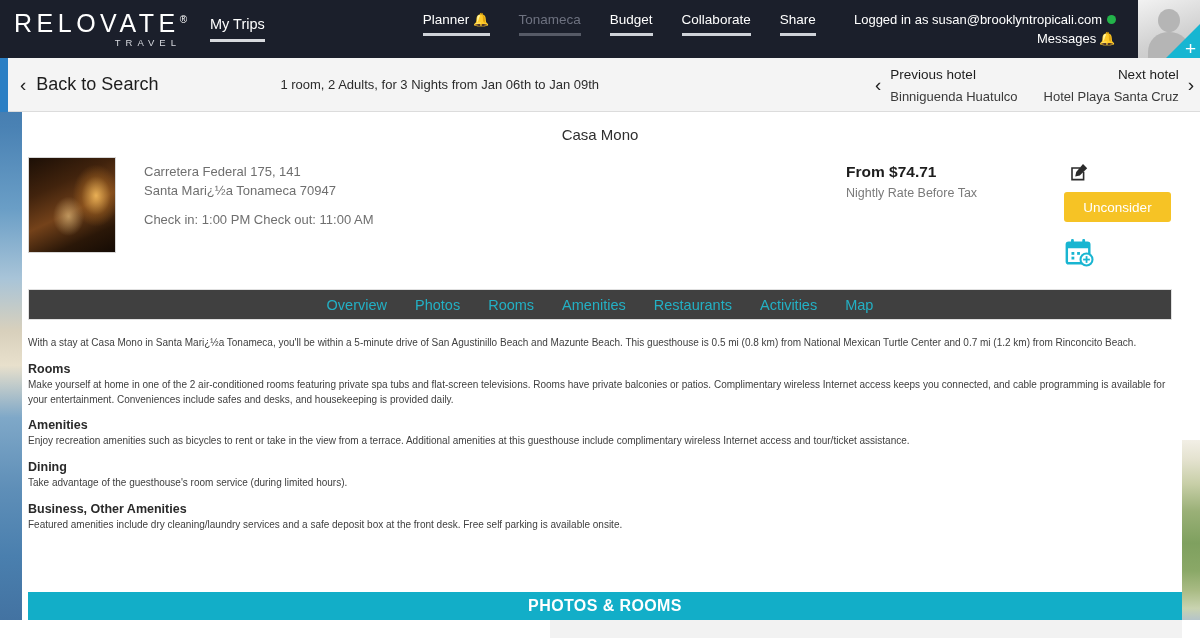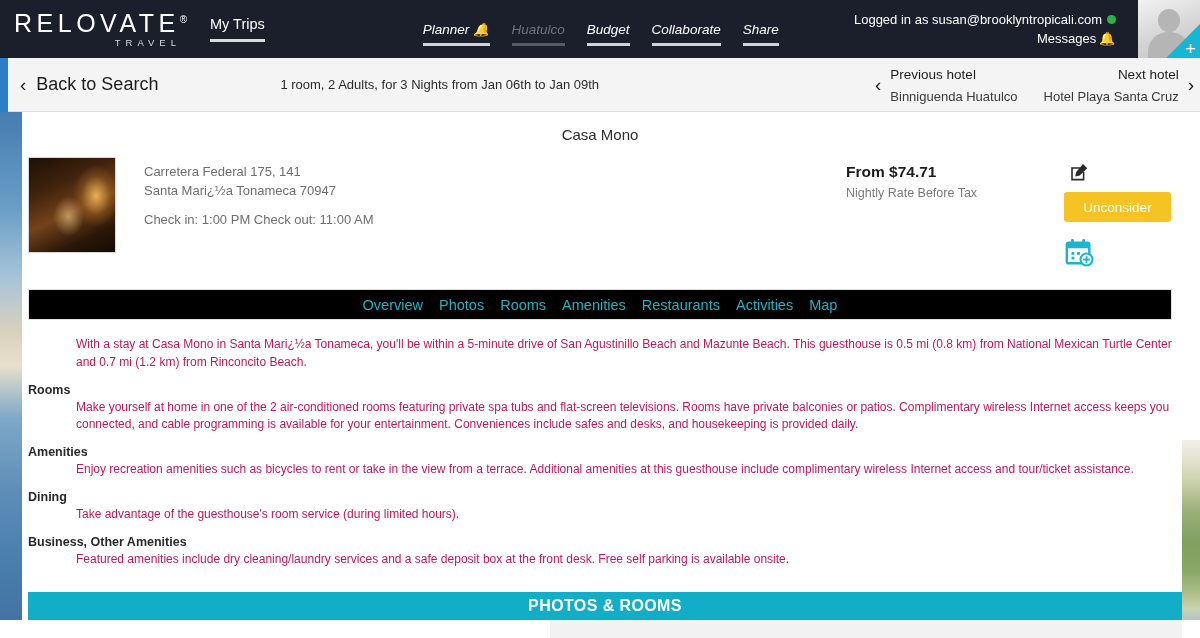--- a/index.html
+++ b/index.html
@@ -83,25 +83,24 @@
     font-size: 14.5px;
     color: #ffffff;
     padding-bottom: 5px;
     border-bottom: 3px solid #d8dade;
     line-height: 1.2;
     cursor: pointer;
   }
 
   .mainnav {
     display: flex;
-    align-items: flex-end;
-    gap: 22px;
+    align-items: flex-start;
+    gap: 29px;
     margin-left: 158px;
     height: 34px;
-    font-style: italic;
   }
   .navitem {
     font-size: 13.5px;
     color: #ffffff;
     padding-bottom: 4px;
     border-bottom: 3px solid #cfd2d8;
     line-height: 1.25;
     cursor: pointer;
     white-space: nowrap;
     display: flex;
@@ -316,49 +315,48 @@
   .cal-icon {
     margin-top: 15px;
     width: 30px; height: 30px;
     cursor: pointer;
   }
 
   
   .tabstrip {
     margin: 22px 6px 0 6px;
     height: 31px;
-    background: #000000;
+    background: #404040;
     border: 1px solid #e0e0e0;
     display: flex;
     align-items: center;
     justify-content: center;
-    gap: 16px;
+    gap: 28px;
   }
   .tab {
     font-size: 14.5px;
     color: #23b0c4;
     cursor: pointer;
     white-space: nowrap;
   }
 
   
   .desc { padding: 14px 6px 0 6px; }
   .sec-head {
     font-size: 12.5px;
     font-weight: bold;
     color: #2a2a2a;
     margin-top: 11px;
   }
   .sec-head.first { margin-top: 0; }
   .sec-body {
-    font-size: 12px;
-    color: #be185d;
+    font-size: 10px;
+    color: #404040;
     line-height: 1.48;
     margin-top: 2px;
-    margin-left: 48px;
   }
 
   
   .banner {
     position: absolute;
     left: 28px; right: 18px;
     bottom: 18px;
     height: 28px;
     background: #12aec8;
     color: #ffffff;
@@ -402,21 +400,21 @@
   </div>
 
   <div class="mytrips">My Trips</div>
 
   <div class="mainnav">
     <div class="navitem">
       <span>Planner</span>
       <span class="bell-green">🔔</span>
     </div>
     <div class="navitem dim">
-      <span>Huatulco</span>
+      <span>Tonameca</span>
     </div>
     <div class="navitem">
       <span>Budget</span>
     </div>
     <div class="navitem">
       <span>Collaborate</span>
     </div>
     <div class="navitem">
       <span>Share</span>
     </div>

